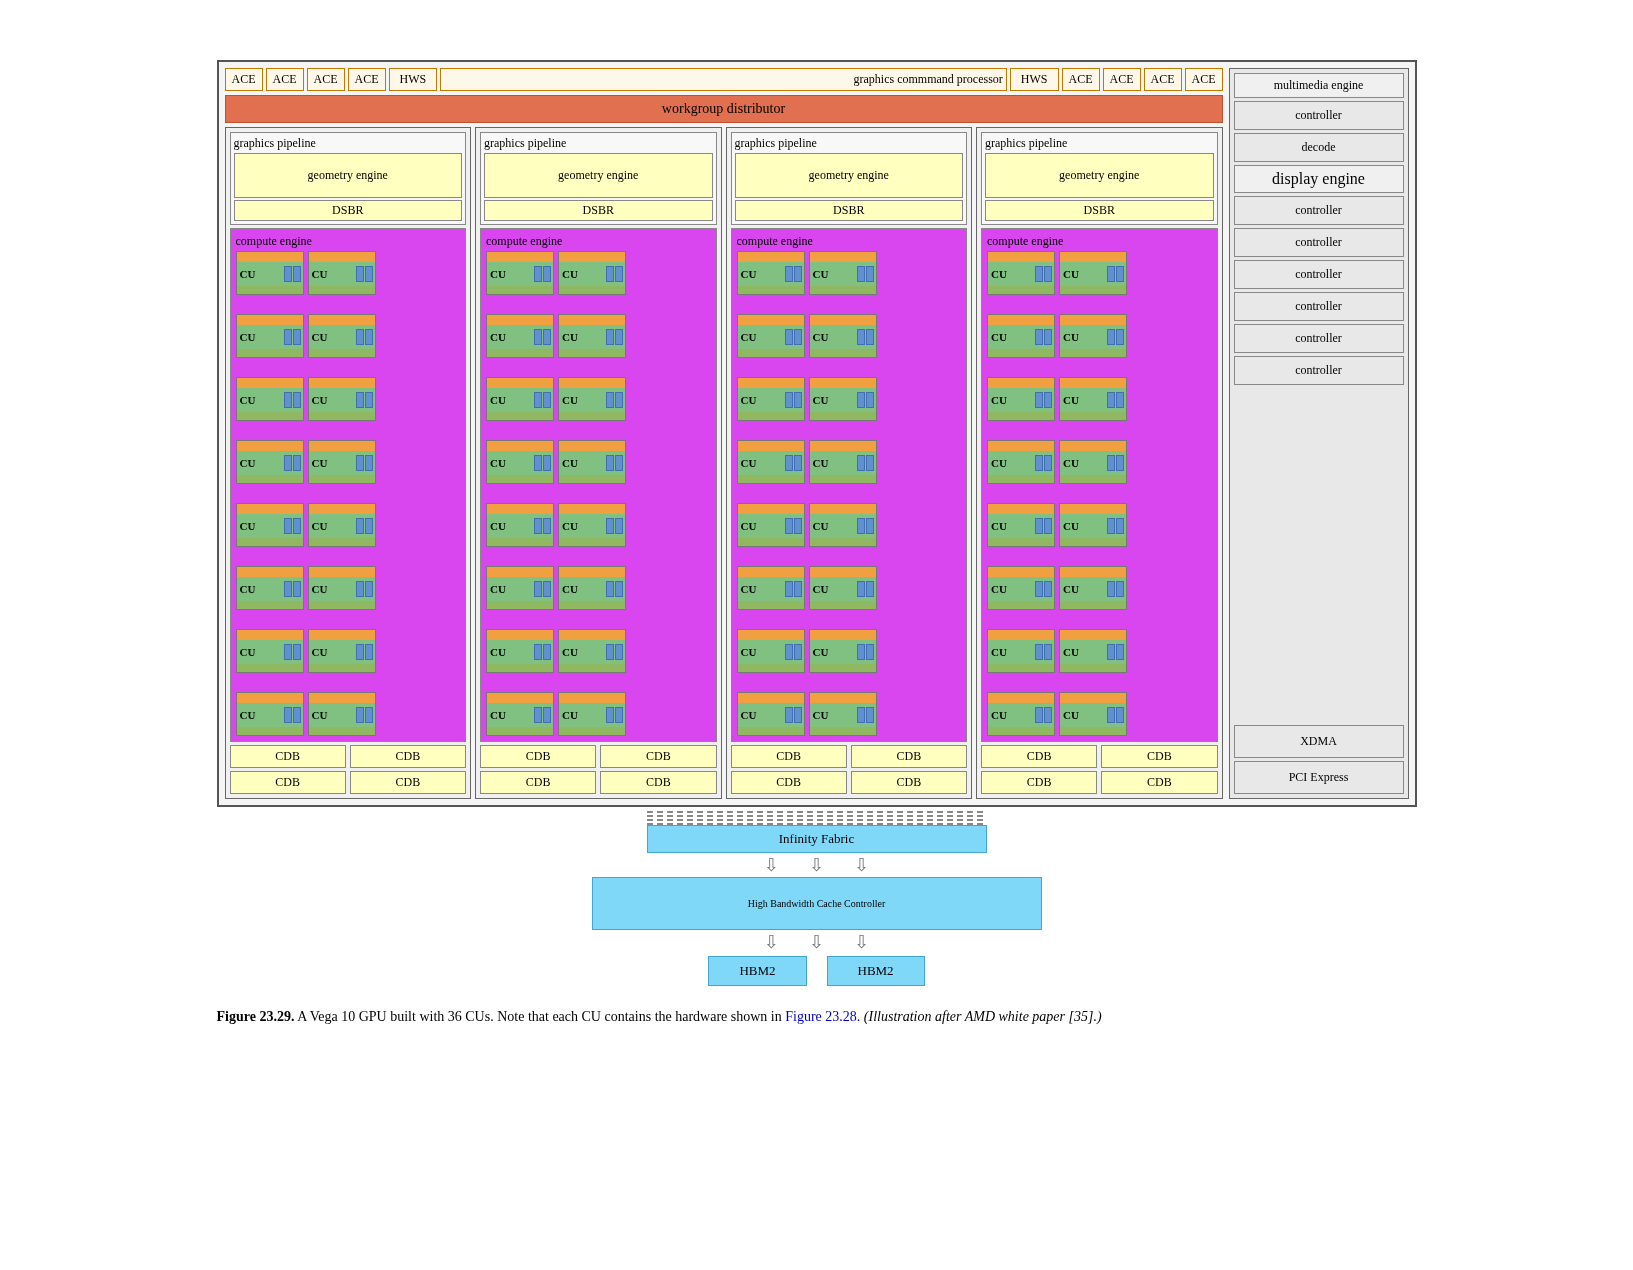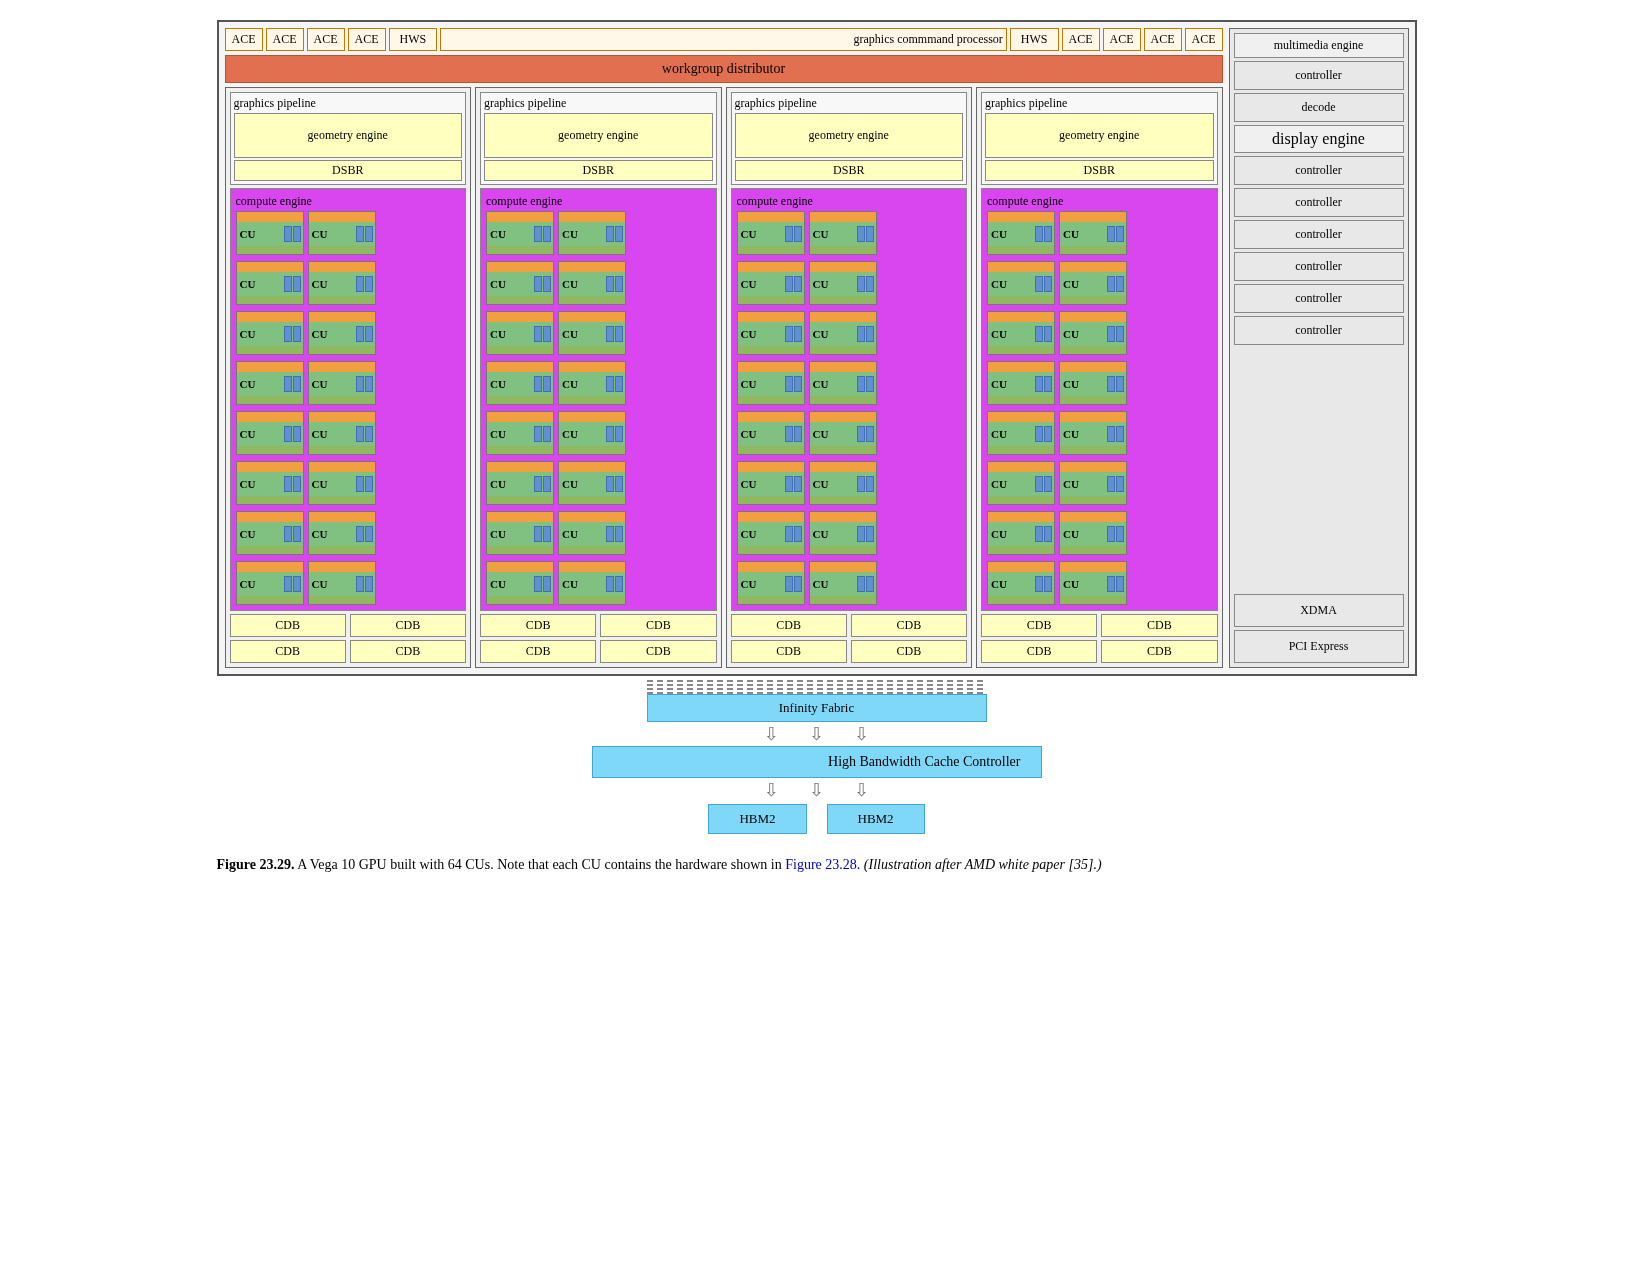--- a/index.html
+++ b/index.html
@@ -19,20 +19,21 @@
       margin: 0 auto;
     }
 
     .main-wrapper {
       display: flex;
       width: 100%;
       border: 2px solid #555;
       background: #f5f5f5;
       padding: 6px;
       gap: 6px;
+      margin-top: 40px;
     }
 
     .left-side {
       flex: 1;
       display: flex;
       flex-direction: column;
       gap: 4px;
     }
 
     
@@ -136,21 +137,21 @@
       flex: 1;
     }
 
     .ce-title {
       font-size: 12px;
     }
 
     .cu-grid {
       display: flex;
       flex-direction: column;
-      gap: 6px;
+      gap: 19px;
     }
 
     .cu-row {
       display: flex;
       gap: 4px;
     }
 
     
     .cu-block {
       border: 1.5px solid #777;
@@ -300,23 +301,23 @@
       padding: 5px 20px;
       text-align: center;
       font-size: 13px;
       width: 340px;
       position: relative;
     }
 
     .hbcc-bar {
       background: #80d8f8;
       border: 1.5px solid #40a8d0;
-      padding: 7px 20px;
-      text-align: right;
-      font-size: 14px;
+      padding: 20px 20px;
+      text-align: center;
+      font-size: 10px;
       width: 450px;
     }
 
     .hbm-row {
       display: flex;
       gap: 20px;
       margin-top: 2px;
     }
 
     .hbm-box {
@@ -1284,18 +1285,18 @@
       <span class="v-arrow">⇩</span>
     </div>
     <div class="hbm-row">
       <div class="hbm-box">HBM2</div>
       <div class="hbm-box">HBM2</div>
     </div>
   </div>
 
   <div class="figure-caption">
     <span class="bold">Figure 23.29.</span>
-    <span> A Vega 10 GPU built with 64 CUs.  Note that each CU contains the hardware shown in </span>
+    <span> A Vega 10 GPU built with 36 CUs.  Note that each CU contains the hardware shown in </span>
     <span class="link">Figure 23.28.</span>
     <span class="italic"> (Illustration after AMD white paper [35].)</span>
   </div>
 
 </div>
 
 </body></html>

